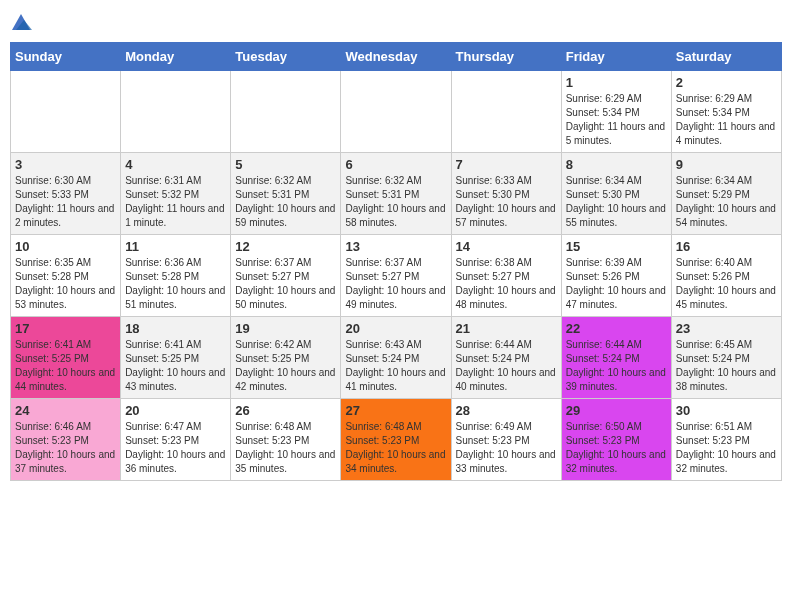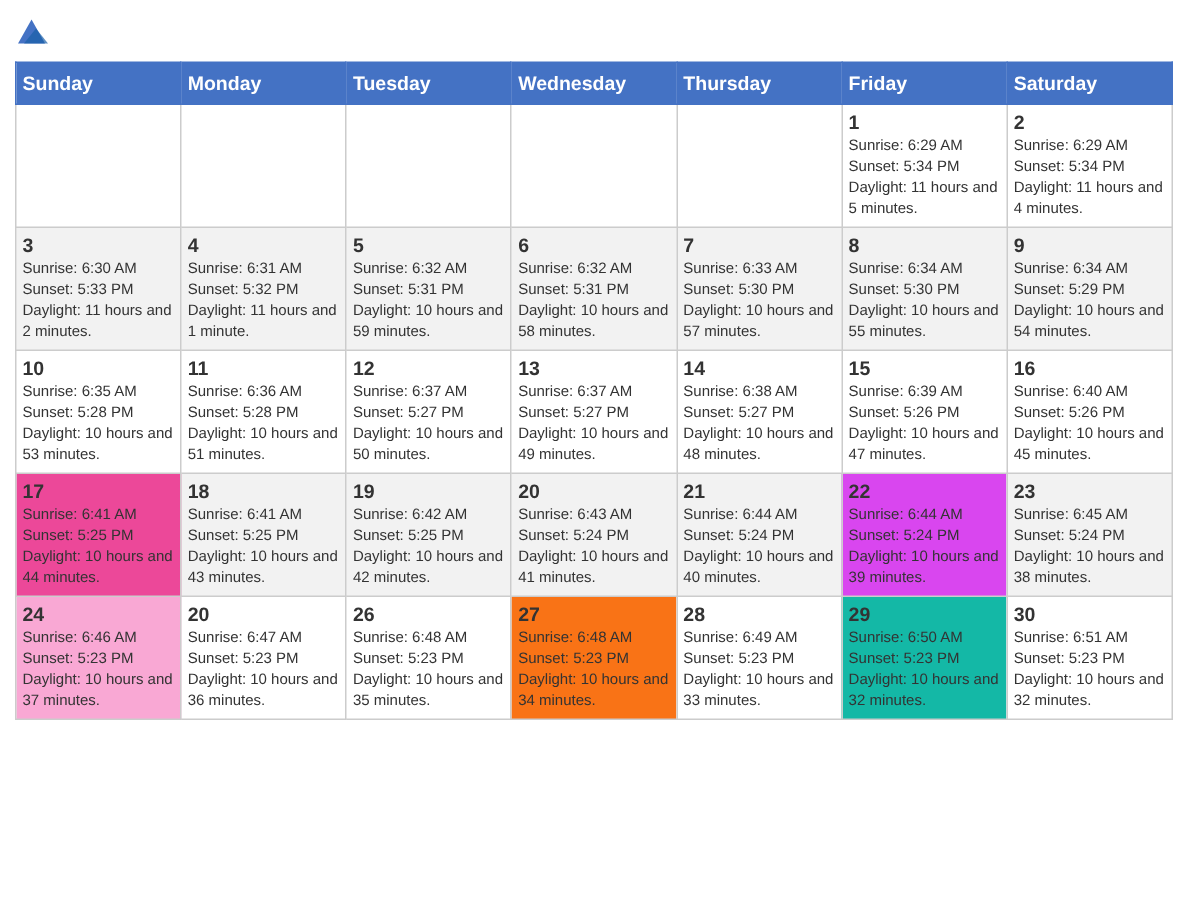--- a/index.html
+++ b/index.html
@@ -231,21 +231,21 @@
           <div class="day-info" style="white-space: pre-wrap;">Sunrise: 6:48 AM
 Sunset: 5:23 PM
 Daylight: 10 hours and 34 minutes.</div>
         </td>
         <td style="background: rgb(255, 255, 255);">
           <span class="day-num">28</span>
           <div class="day-info" style="white-space: pre-wrap;">Sunrise: 6:49 AM
 Sunset: 5:23 PM
 Daylight: 10 hours and 33 minutes.</div>
         </td>
-        <td style="background: #14b8a6; margin-top: 12px;">
+        <td style="background: #d946ef; margin-top: 12px;">
           <span class="day-num">29</span>
           <div class="day-info" style="white-space: pre-wrap;">Sunrise: 6:50 AM
 Sunset: 5:23 PM
 Daylight: 10 hours and 32 minutes.</div>
         </td>
         <td style="background: rgb(255, 255, 255);">
           <span class="day-num">30</span>
           <div class="day-info" style="white-space: pre-wrap;">Sunrise: 6:51 AM
 Sunset: 5:23 PM
 Daylight: 10 hours and 32 minutes.</div>

